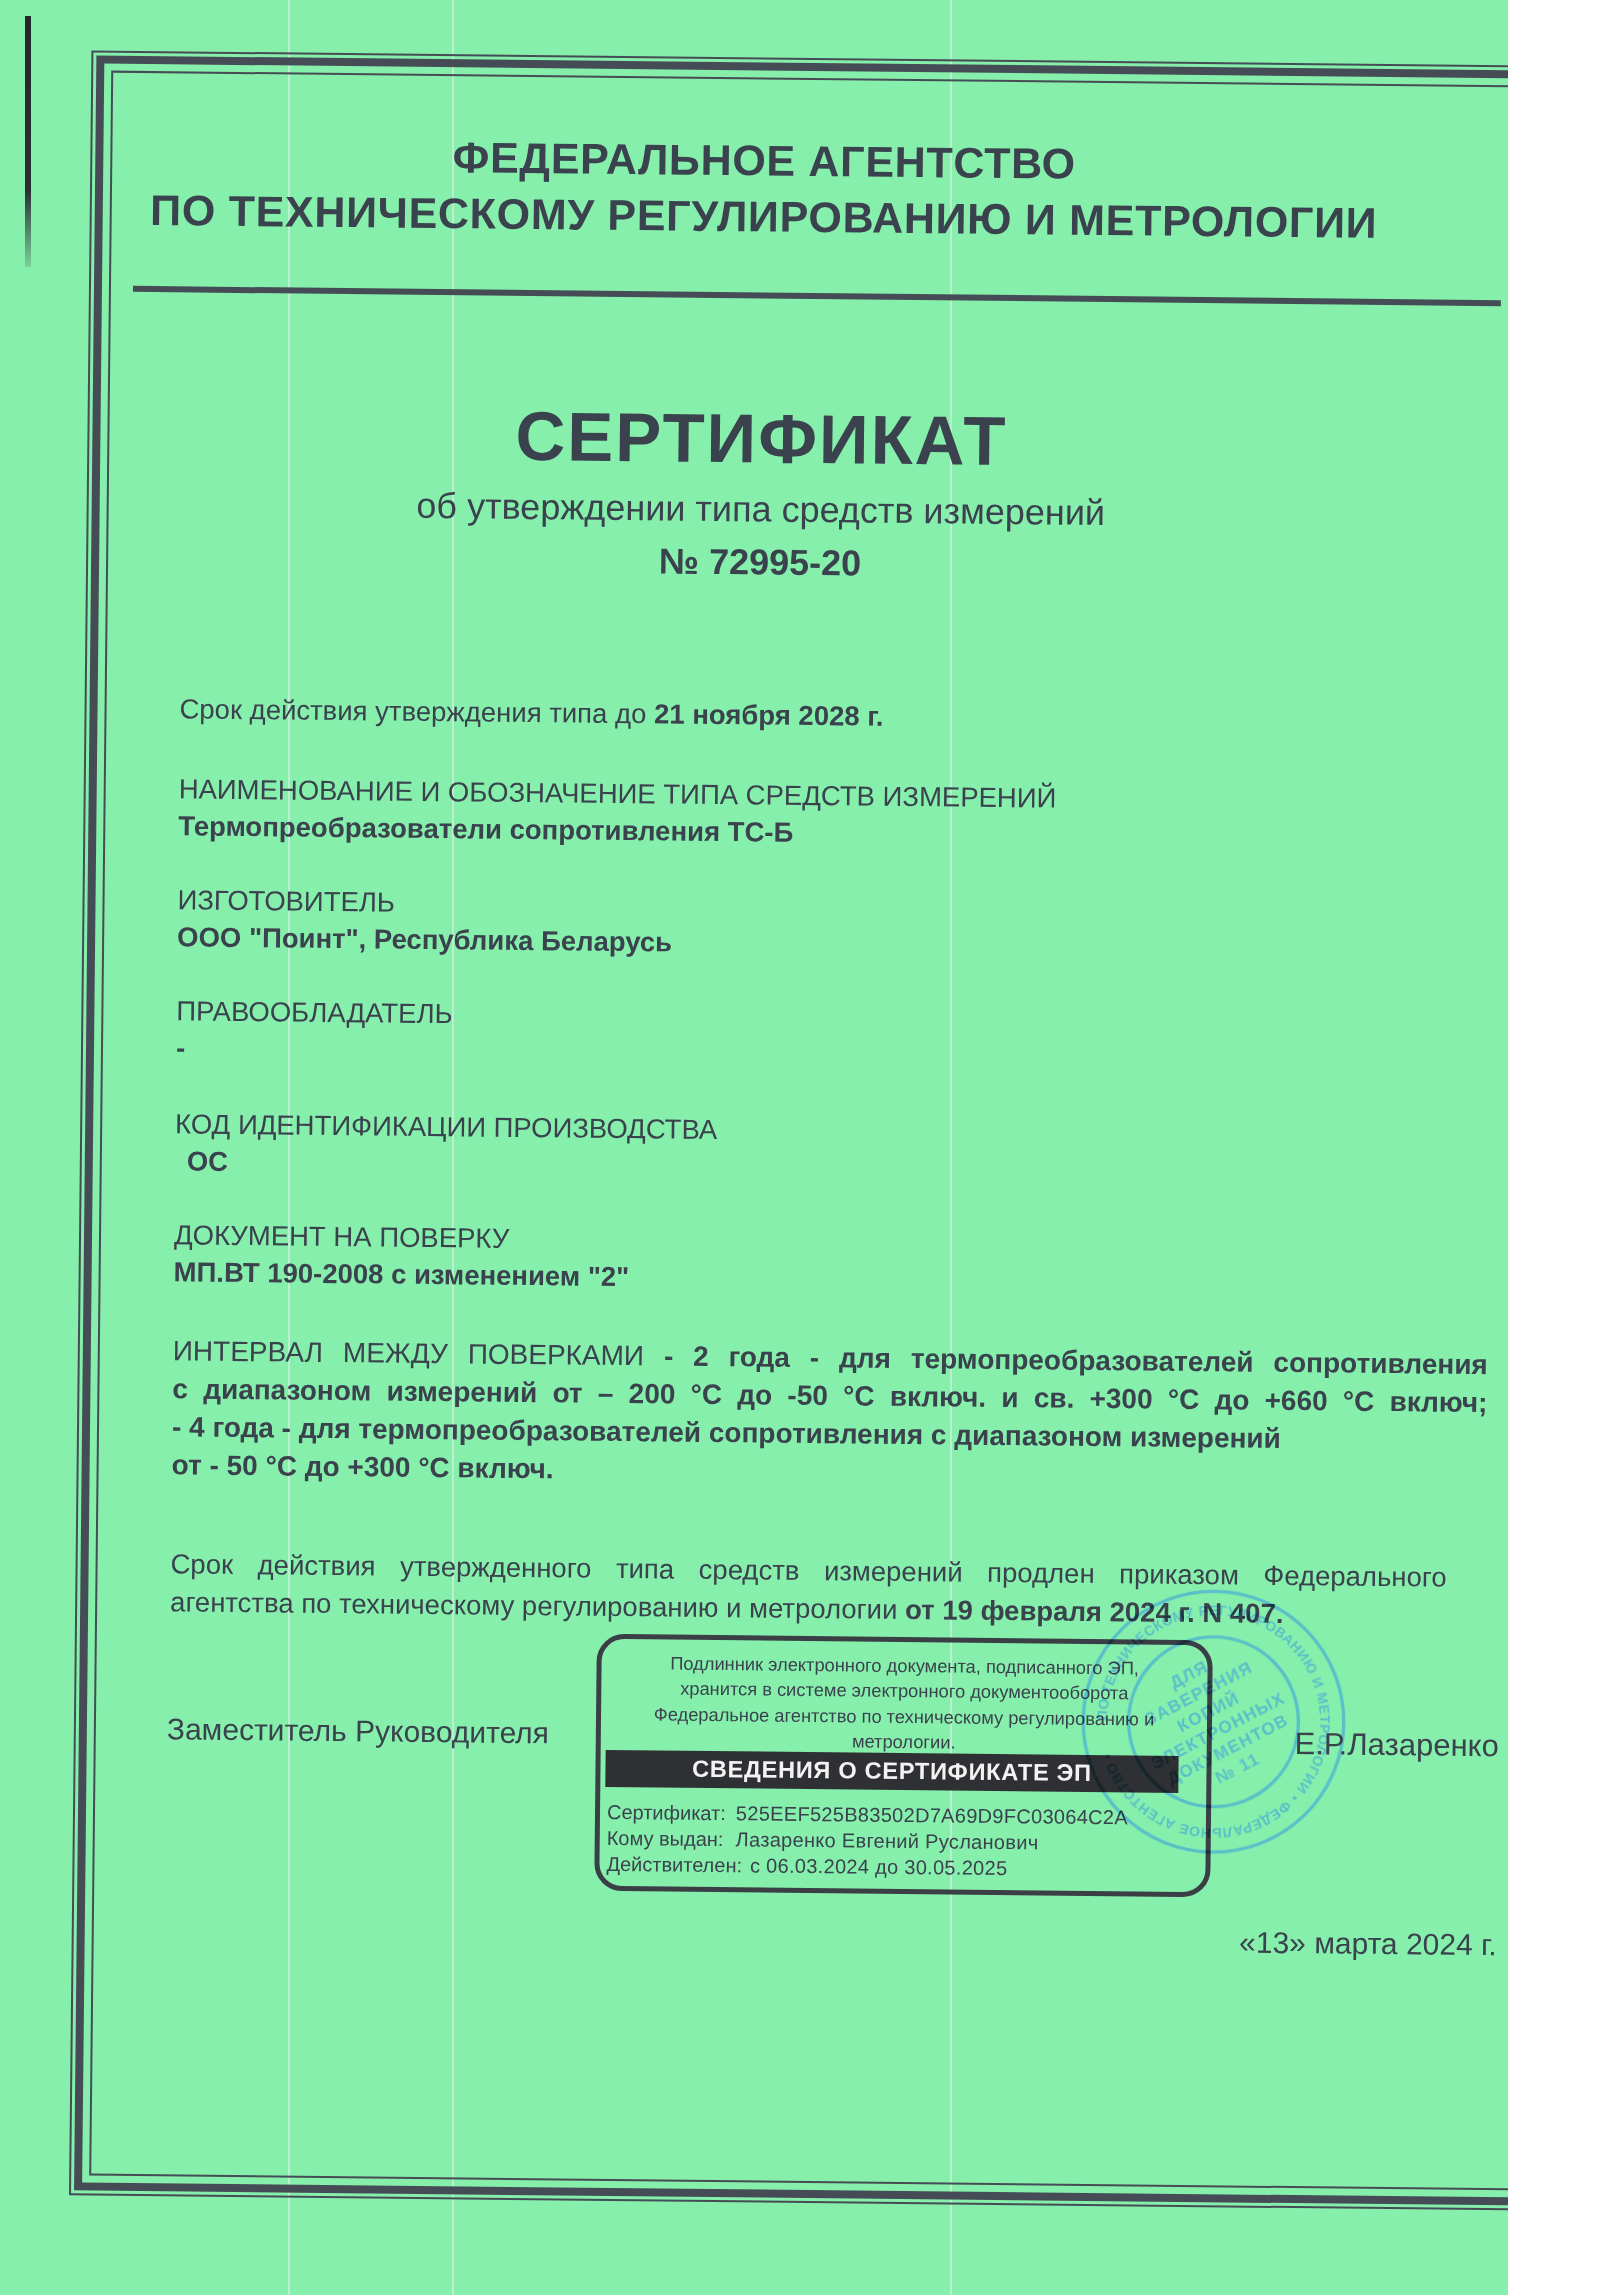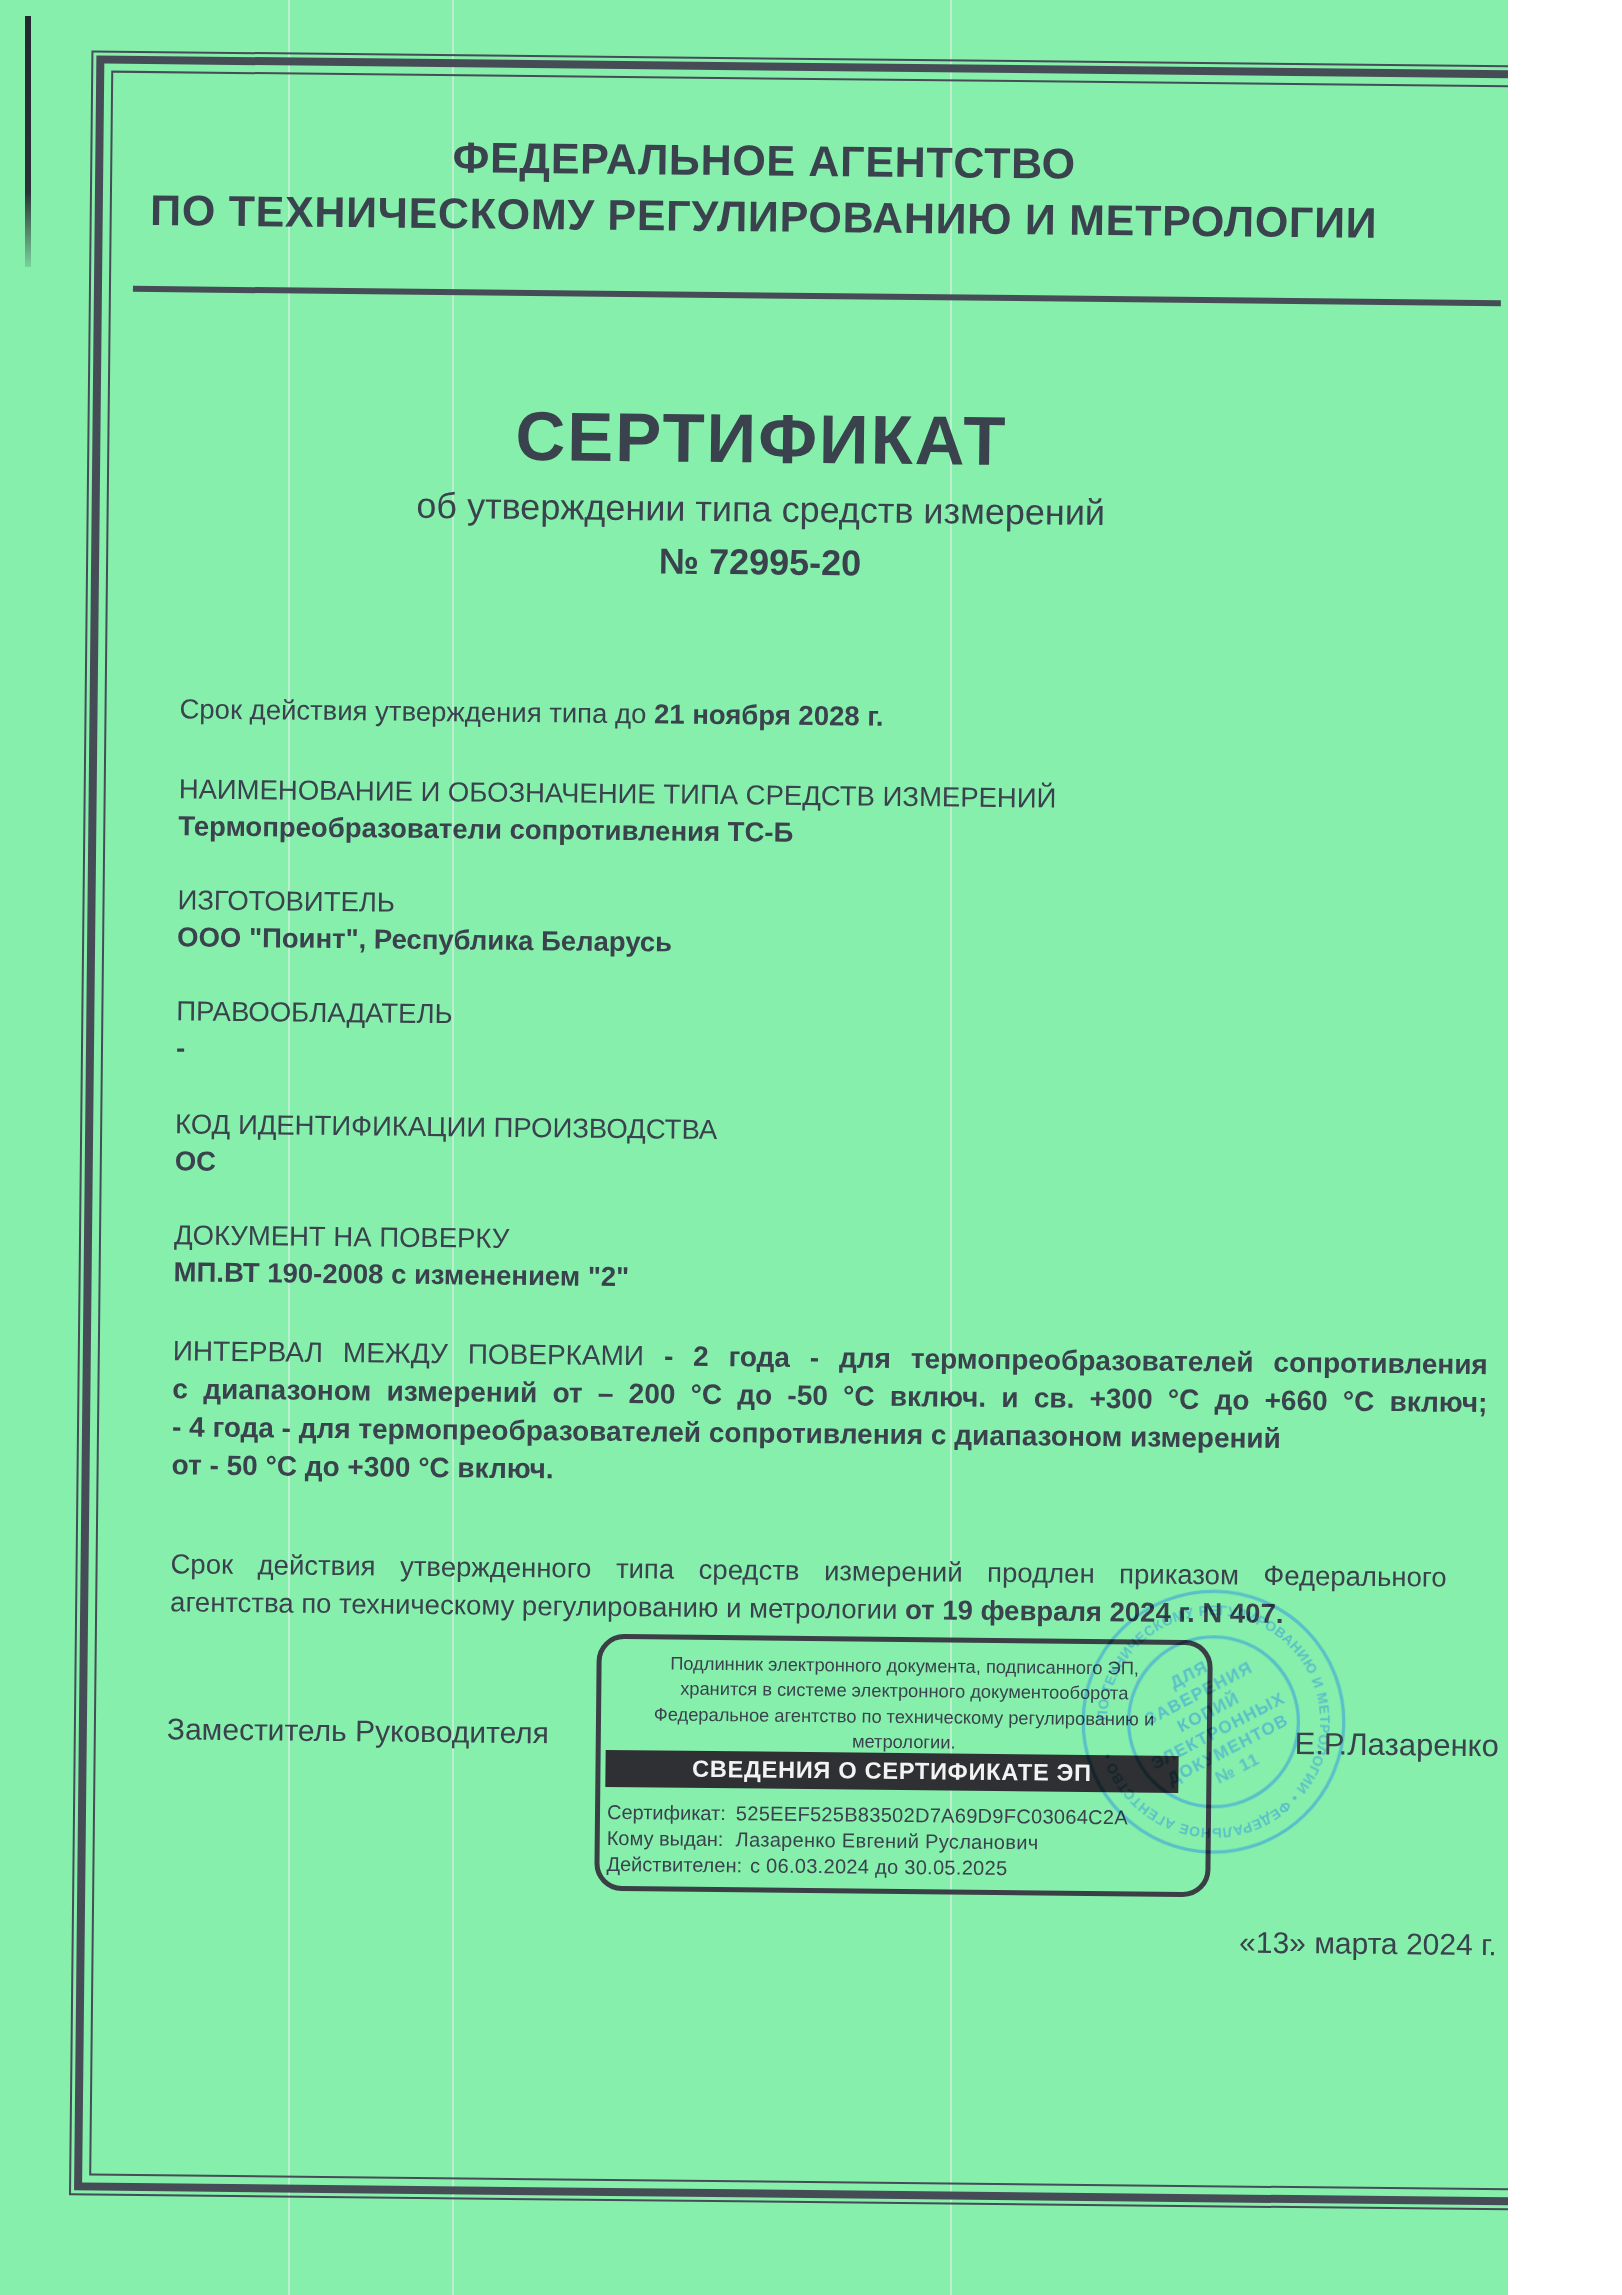--- a/index.html
+++ b/index.html
@@ -91,21 +91,21 @@
     <div class="t lbl" style="left:175px;top:780px">НАИМЕНОВАНИЕ И ОБОЗНАЧЕНИЕ ТИПА СРЕДСТВ ИЗМЕРЕНИЙ</div>
     <div class="t val" style="left:175px;top:817px">Термопреобразователи сопротивления ТС-Б</div>
 
     <div class="t lbl" style="left:175px;top:891px">ИЗГОТОВИТЕЛЬ</div>
     <div class="t val" style="left:175px;top:928px">ООО "Поинт", Республика Беларусь</div>
 
     <div class="t lbl" style="left:175px;top:1002px">ПРАВООБЛАДАТЕЛЬ</div>
     <div class="t val" style="left:175px;top:1039px">-</div>
 
     <div class="t lbl" style="left:175px;top:1115px">КОД ИДЕНТИФИКАЦИИ ПРОИЗВОДСТВА</div>
-    <div class="t val" style="left:175px;top:1152px">ОС</div>
+    <div class="t val" style="left:187px;top:1152px">ОС</div>
 
     <div class="t lbl" style="left:175px;top:1226px">ДОКУМЕНТ НА ПОВЕРКУ</div>
     <div class="t val" style="left:175px;top:1263px">МП.ВТ 190-2008 с изменением "2"</div>
 
     <div class="para" style="left:175px;top:1339px;width:1315px">
       <div class="jline"><span>ИНТЕРВАЛ МЕЖДУ ПОВЕРКАМИ </span><span class="b">- 2 года - для термопреобразователей сопротивления</span></div>
       <div class="jline b">с диапазоном измерений от – 200 °С до -50 °С включ. и св. +300 °С до +660 °С включ;</div>
       <div class="b">- 4 года - для термопреобразователей сопротивления с диапазоном измерений</div>
       <div class="b">от - 50 °С до +300 °С включ.</div>
     </div>

